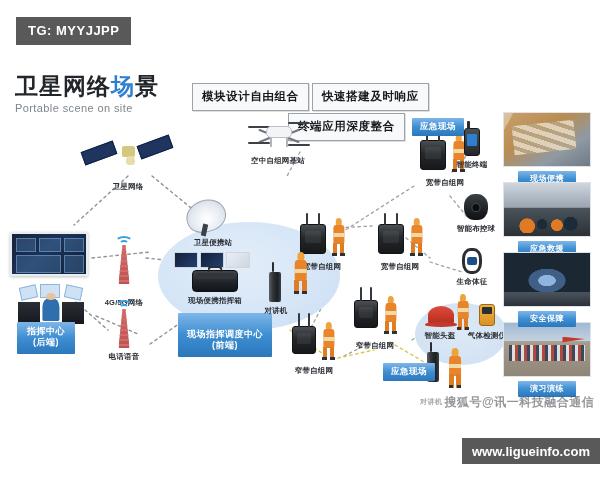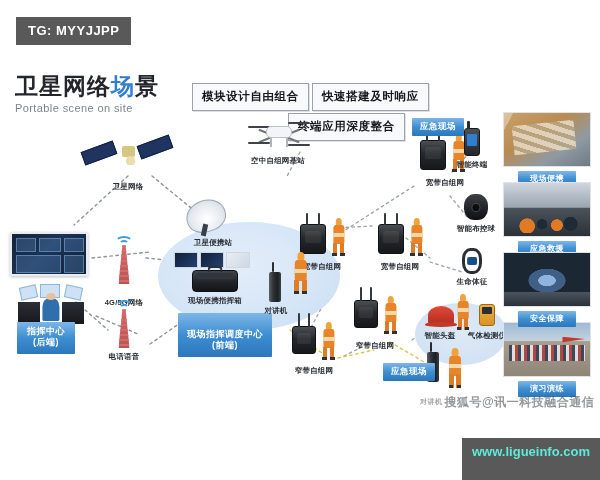--- a/index.html
+++ b/index.html
@@ -20,23 +20,23 @@
     position: absolute; left: 16px; top: 17px;
     background: #595959; color: #ffffff;
     font-size: 13px; font-weight: bold; letter-spacing: .5px;
     padding: 6px 12px 7px 12px;
     white-space: nowrap;
   }
 
   
   .url-badge {
     position: absolute; left: 462px; top: 438px;
-    background: #595959; color: #5eead4;
+    background: #595959; color: #ffffff;
     font-size: 13px; font-weight: bold;
-    padding: 6px 10px 22px 10px;
+    padding: 6px 10px 5px 10px;
     white-space: nowrap;
   }
 
   
   .title-block { position: absolute; left: 15px; top: 74px; }
   .title-main {
     font-size: 23px; font-weight: bold; color: #22262b;
     letter-spacing: 1px; line-height: 1.05;
     white-space: nowrap;
   }

